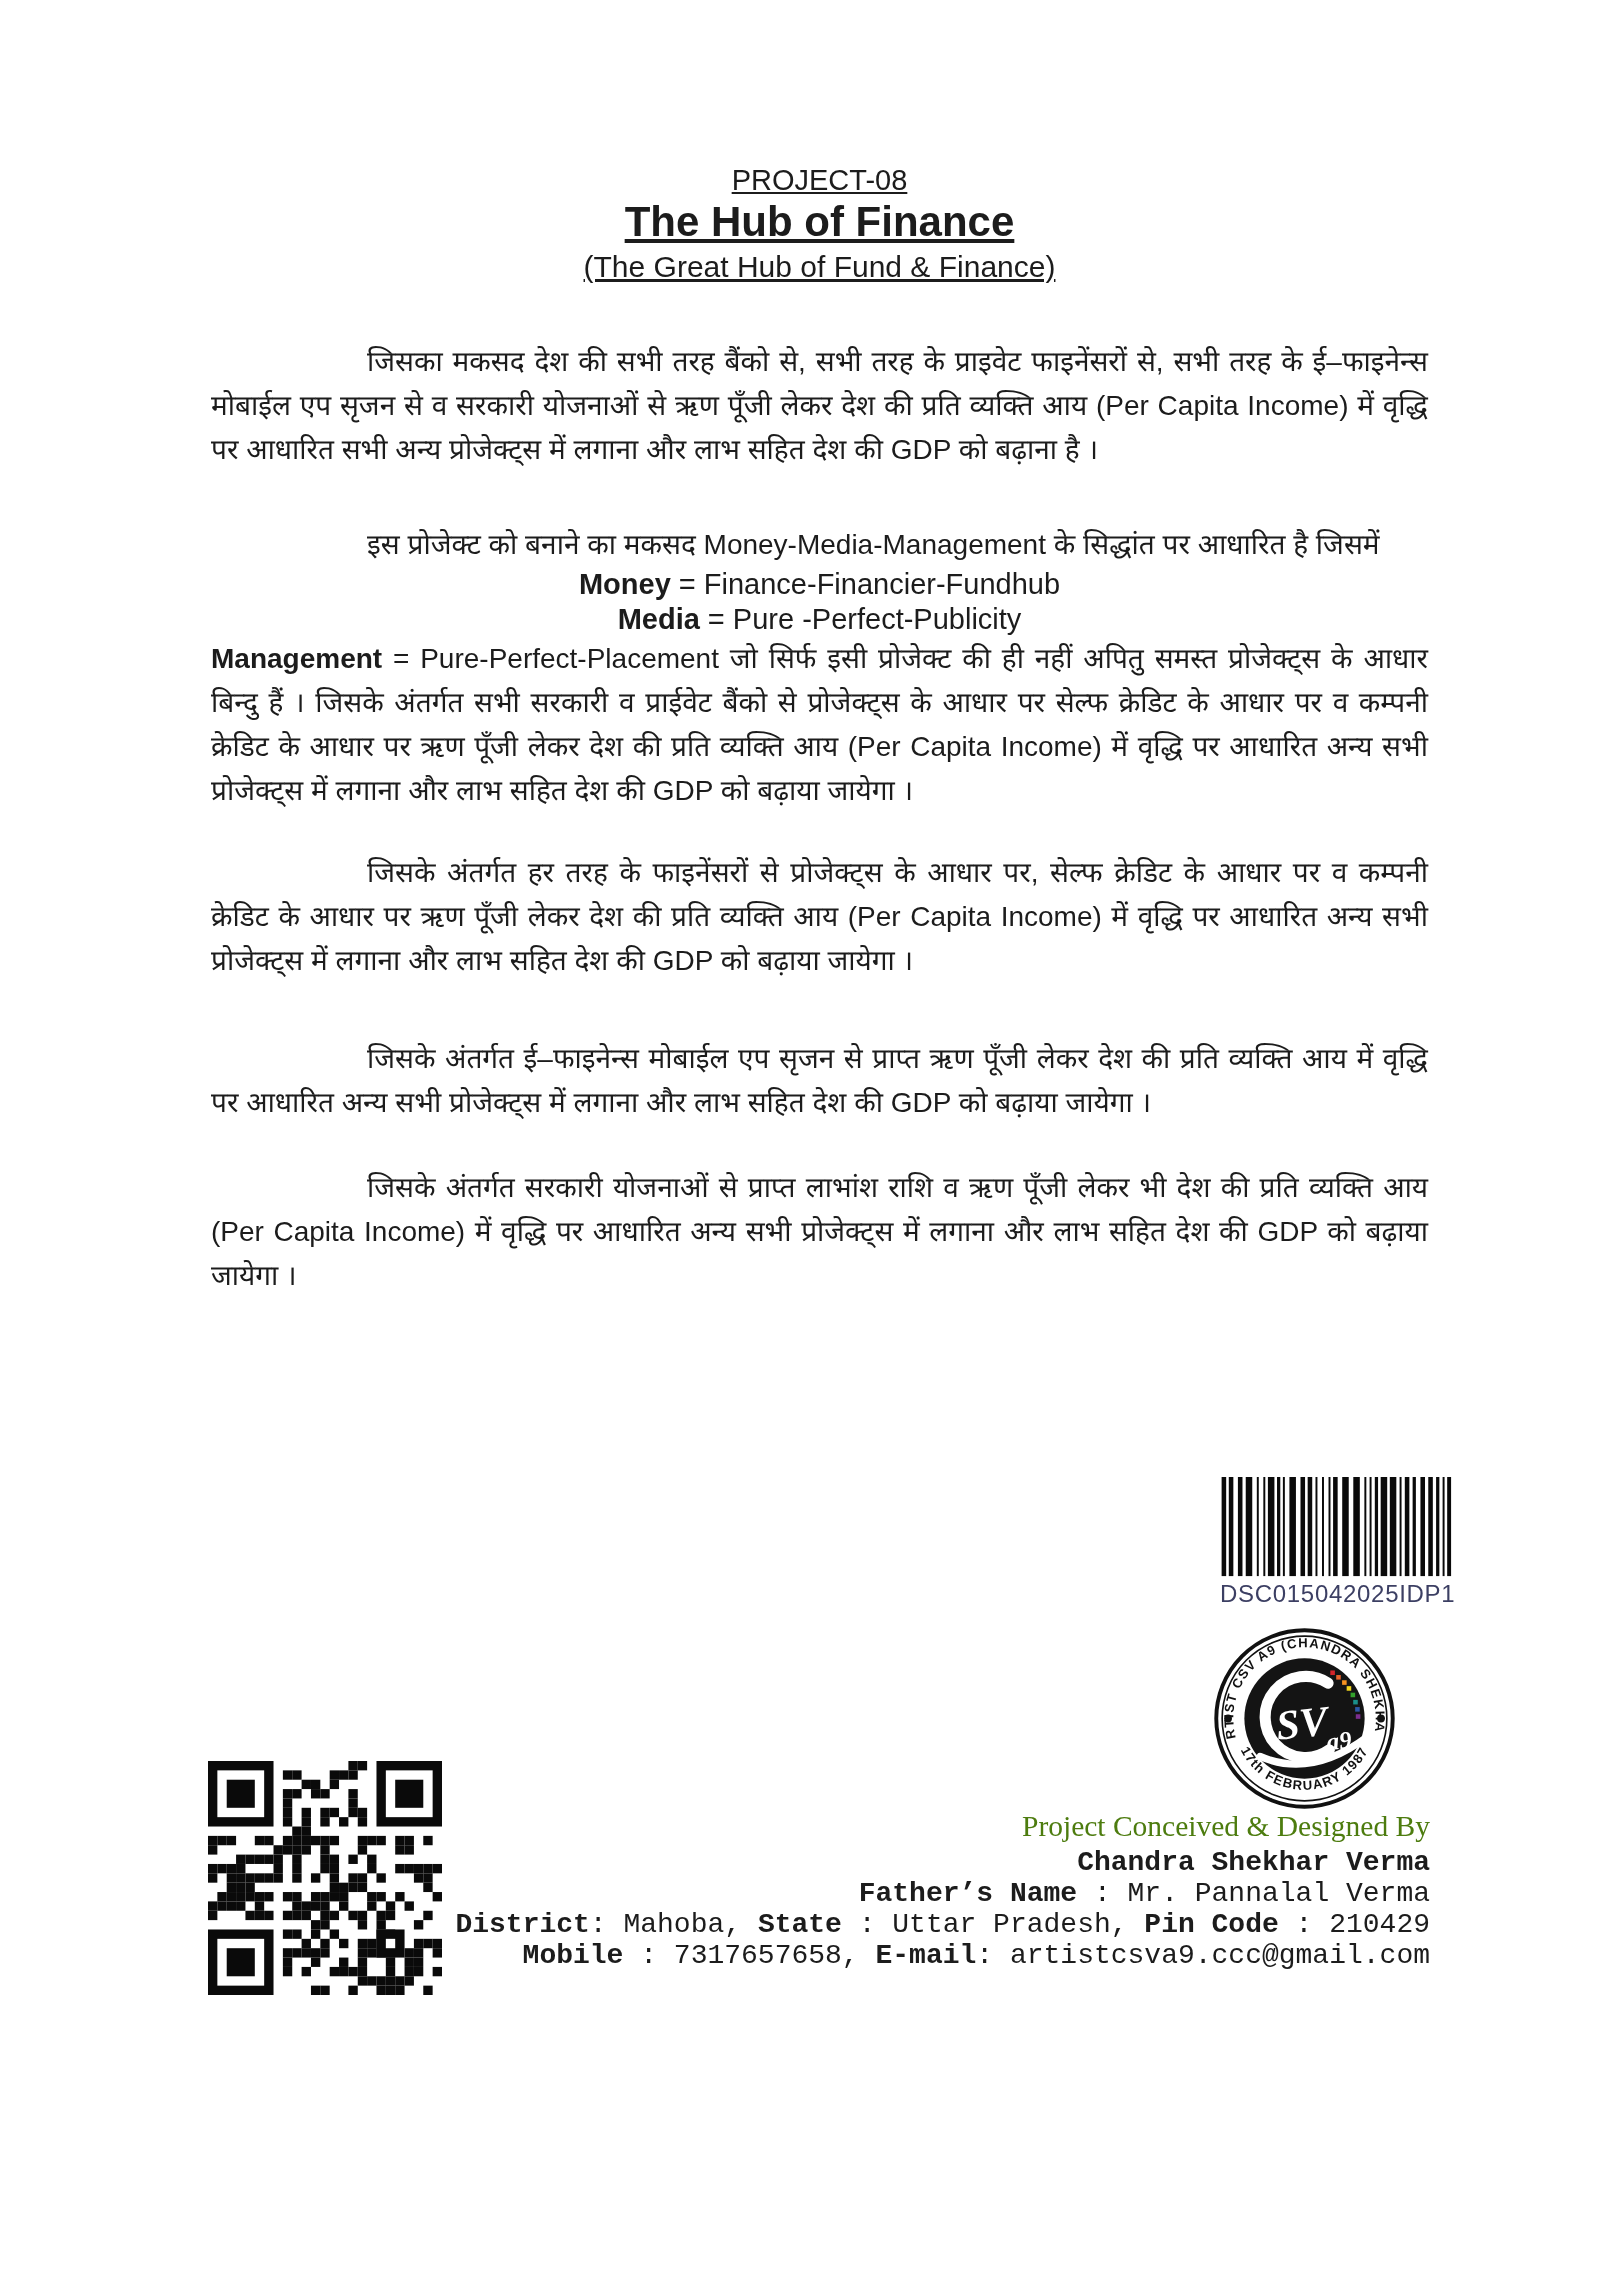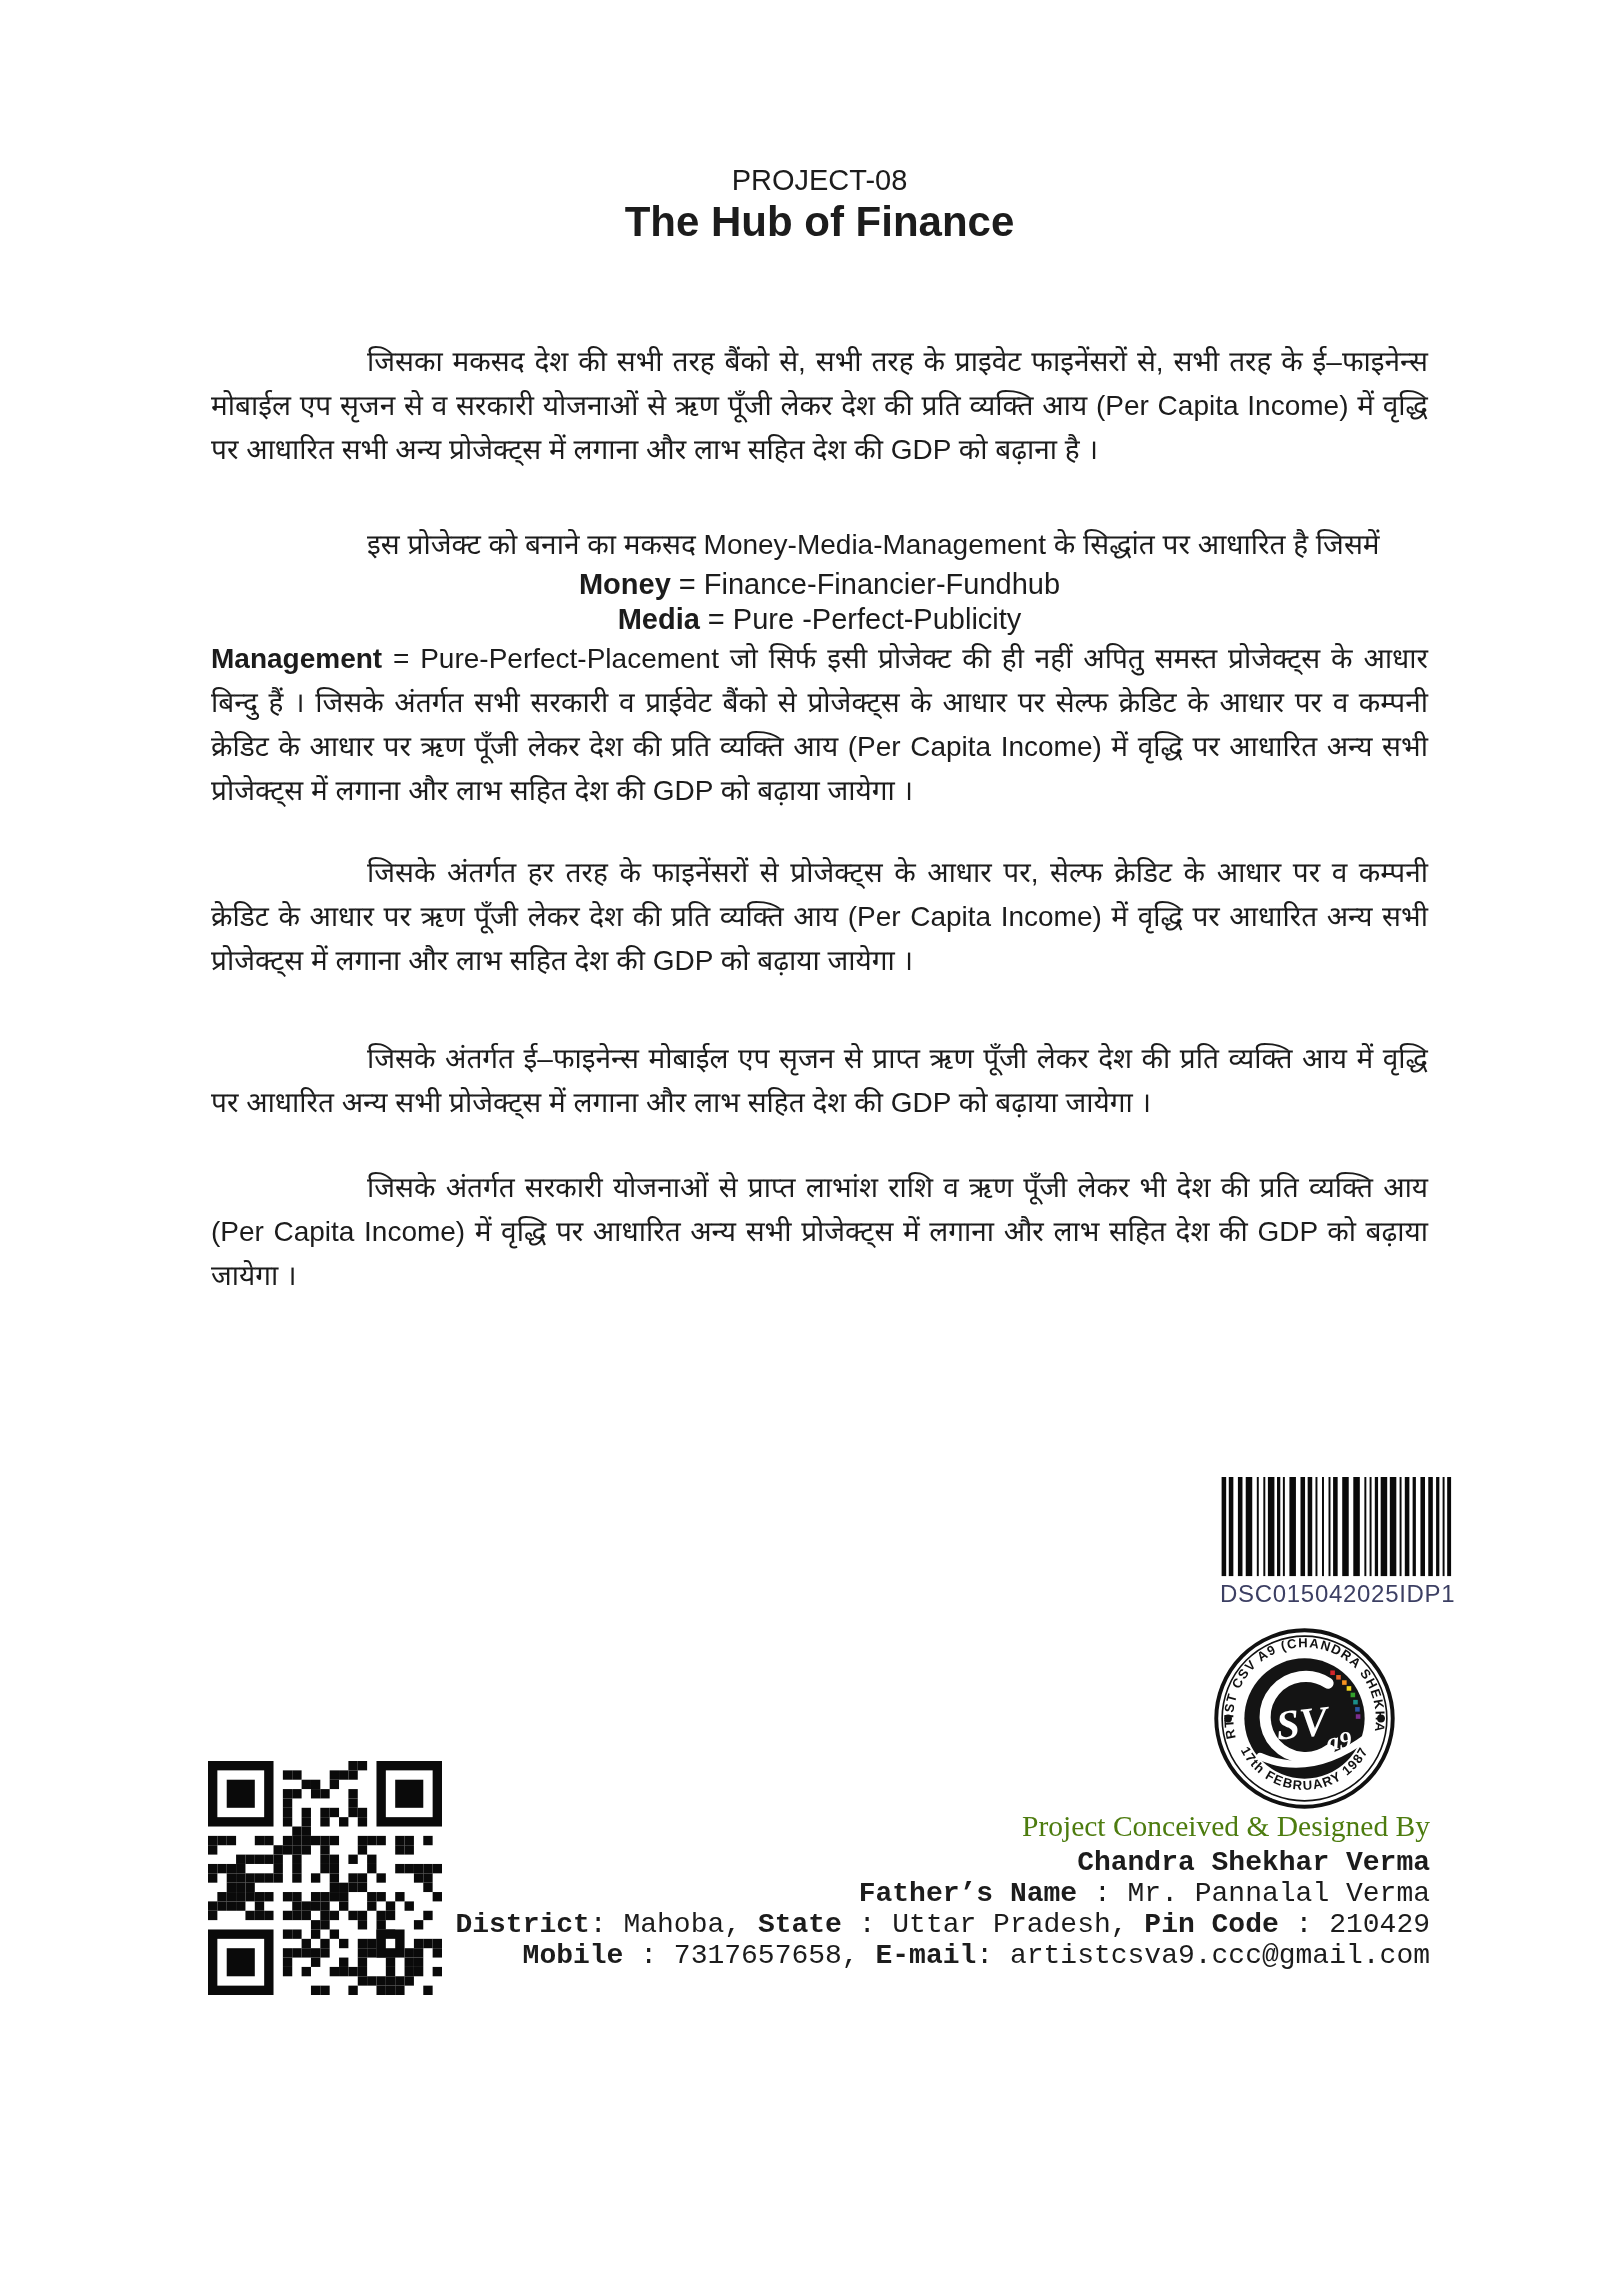--- a/index.html
+++ b/index.html
@@ -1,19 +1,19 @@
 <!DOCTYPE html>
 <html style="font-size:10.5px"><head>
 <meta charset="utf-8">
 <style>
   html,body{margin:0;padding:0;width:1623px;height:2295px;background:#ffffff;}
   body{position:relative;font-family:"Liberation Sans",sans-serif;color:#1c1c1c;overflow:hidden;}
 
   
-  .title-block{position:absolute;left:211px;top:165px;width:1217px;text-align:center;}
+  .title-block{position:absolute;left:211px;top:165px;width:1217px;text-align:center;text-decoration:underline;}
   .project-no{font-size:29px;line-height:31px;}
   .main-title{font-size:42px;line-height:46px;font-weight:bold;margin-top:2.6px;}
   .subtitle{font-size:30px;line-height:34px;margin-top:5.2px;}
 
   
   .body-text{position:absolute;left:211px;top:340px;width:1217px;font-size:28px;line-height:44px;text-align:justify;}
   .para{margin:0;}
   .indent{text-indent:156px;}
   #para1{margin-bottom:51px;}
   .term-line{font-size:29px;line-height:35px;text-align:center;margin:0;}
@@ -43,20 +43,21 @@
   .credit-blue{font-family:"Liberation Serif",serif;font-size:29.5px;line-height:33px;color:#4d7c0f;margin-bottom:3.9px;}
   .credit-line{font-size:28px;line-height:31px;font-family:Liberation Mono, monospace;}
   .b{font-weight:bold;}
 </style>
 </head>
 <body>
 
 <div class="title-block">
   <div class="project-no">PROJECT-08</div>
   <div class="main-title">The Hub of Finance</div>
+  <div class="subtitle">(The Great Hub of Fund &amp; Finance)</div>
 </div>
 
 <div class="body-text">
   <p class="para indent" id="para1">जिसका मकसद देश की सभी तरह बैंको से, सभी तरह के प्राइवेट फाइनेंसरों से, सभी तरह के ई–फाइनेन्स मोबाईल एप सृजन से व सरकारी योजनाओं से ऋण पूँजी लेकर देश की प्रति व्यक्ति आय (Per Capita Income) में वृद्धि पर आधारित सभी अन्य प्रोजेक्ट्स में लगाना और लाभ सहित देश की GDP को बढ़ाना है ।</p>
 
   <p class="para indent" id="para2">इस प्रोजेक्ट को बनाने का मकसद Money-Media-Management के सिद्धांत पर आधारित है जिसमें</p>
 
   <p class="term-line"><span class="term">Money</span><span> = Finance-Financier-Fundhub</span></p>
 
   <p class="term-line"><span class="term">Media</span><span> = Pure -Perfect-Publicity</span></p>

